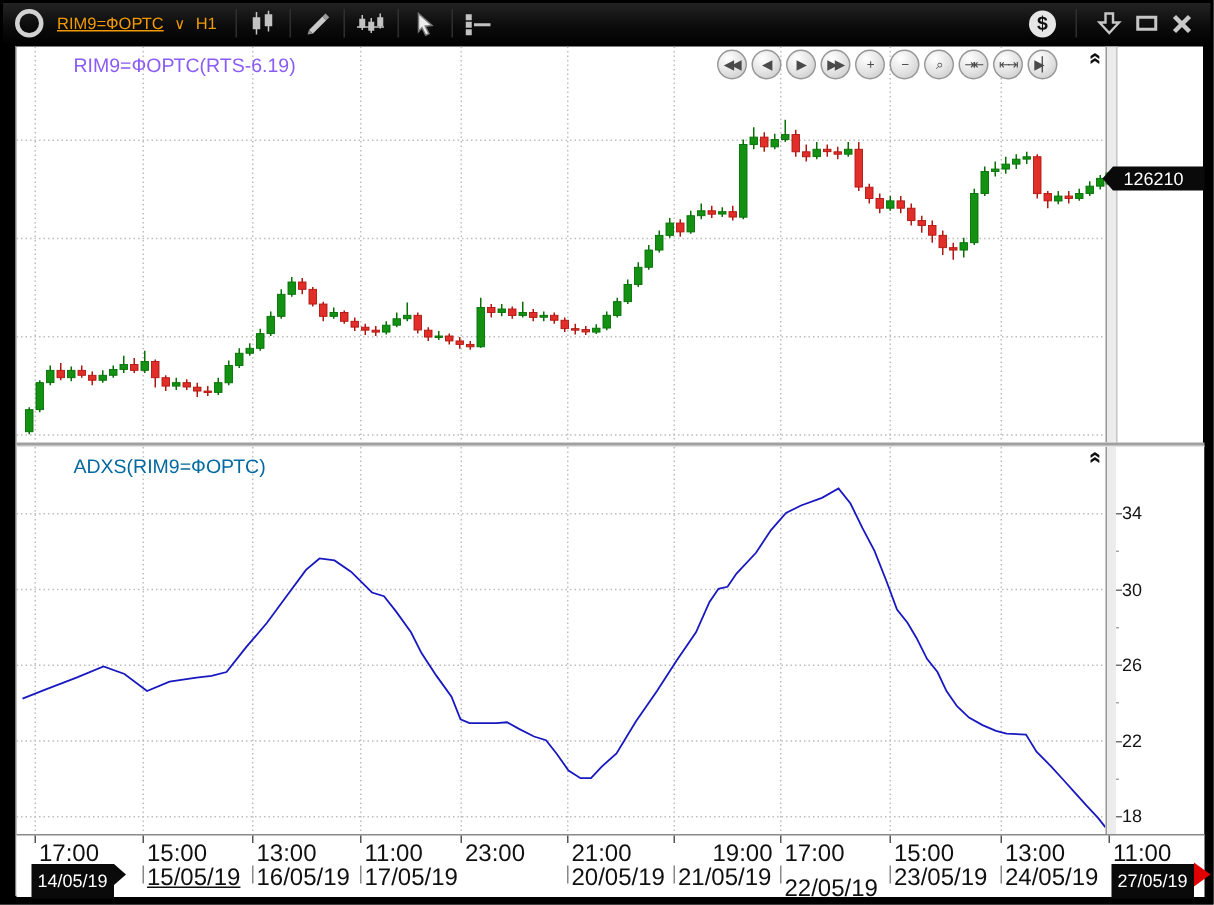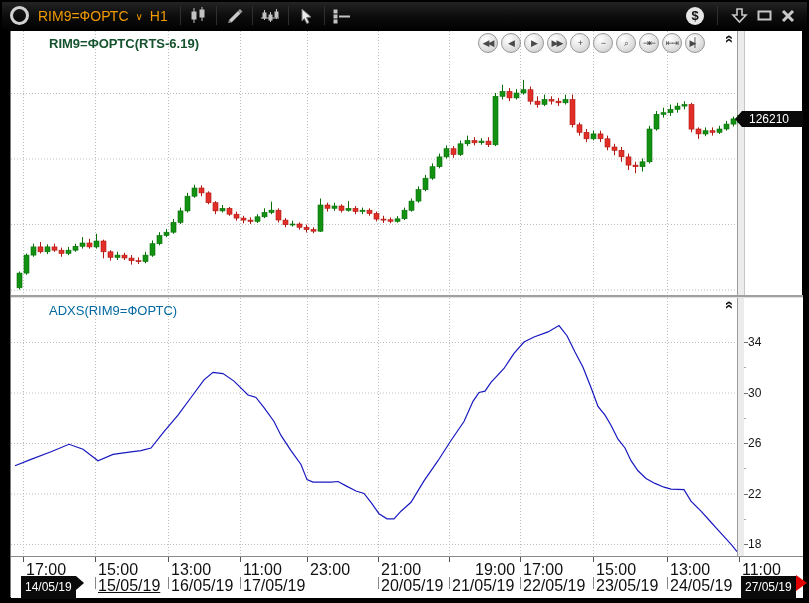--- a/index.html
+++ b/index.html
@@ -3,43 +3,43 @@
 <meta charset="utf-8">
 <style>
   html,body{margin:0;padding:0;background:#000;}
   body{width:809px;height:603px;position:relative;overflow:hidden;
        font-family:"Liberation Sans","DejaVu Sans",sans-serif;-webkit-font-smoothing:none;}
   
   .titlebar{position:absolute;left:2px;top:2px;right:2px;height:27px;
     background:linear-gradient(#232323,#0c0c0c 55%,#020202);
     display:flex;align-items:center;padding-left:8px;border-bottom:1px solid #000;}
   .ring{width:13px;height:13px;border:3px solid #d2d2d2;border-radius:50%;margin-right:9px;}
-  .tb-title{color:#f09a00;font-size:14px;}
+  .tb-title{color:#f09a00;font-size:11px;text-decoration:underline;}
   .tb-chev{color:#f09a00;font-size:10px;margin:2px 7px 0 7px;}
-  .tb-tf{color:#f09a00;font-size:14px;margin-right:8px;}
+  .tb-tf{color:#f09a00;font-size:11px;margin-right:8px;}
   .tb-sep{width:1px;height:19px;background:#2f2f2f;margin:0 4px;}
   .tb-ico{width:27px;height:23px;display:flex;align-items:center;justify-content:center;}
   .tb-right{margin-left:auto;display:flex;align-items:center;gap:9px;padding-right:12px;}
   .dollar{width:18px;height:18px;border-radius:50%;background:#e6e6e6;color:#101010;
     font-weight:bold;font-size:13px;display:flex;align-items:center;justify-content:center;}
   
   .chart{position:absolute;left:10px;top:31px;width:792px;height:566px;background:#fff;
     border-left:1px solid #7e7e7e;box-sizing:border-box;}
   .panel{position:absolute;left:0;width:792px;overflow:hidden;}
   .panel-price{top:0;height:264px;}
   .panel-divider{position:absolute;top:264px;left:0;width:792px;height:2px;background:#a0a0a0;border-bottom:1px solid #e2e2e2;}
   .panel-adx{top:267px;height:258px;}
   .gutter{position:absolute;left:726px;top:0;bottom:0;width:6px;background:#ececec;
     border-left:1px solid #9a9a9a;border-right:1px solid #c6c6c6;}
   .axiscol{position:absolute;left:733px;top:0;bottom:0;width:59px;background:#fff;}
   .axlabel{position:absolute;left:4px;font-size:12px;color:#141414;white-space:nowrap;}
   .axtick{position:absolute;left:0;width:4px;height:1px;background:#707070;}
   .axtick.minor{width:2px;background:#a8a8a8;}
   .plabel{position:absolute;left:38px;top:5px;font-size:13px;}
-  .plabel-main{color:#14532d;font-weight:bold;}
+  .plabel-main{color:#8b5cf6;}
   .plabel-adx{color:#0369a1;}
   .collapse{position:absolute;left:711px;width:16px;text-align:center;font-size:15px;font-weight:bold;
     color:#101010;transform:rotate(90deg);cursor:pointer;line-height:14px;}
   .pricebadge{position:absolute;left:731px;top:80px;width:58px;height:16px;background:#0a0a0a;color:#fff;
     font-size:12px;line-height:16px;padding-left:7px;}
   .pricebadge:before{content:"";position:absolute;left:-7px;top:0;border-top:8px solid transparent;
     border-bottom:8px solid transparent;border-right:7px solid #0a0a0a;}
   .lastmark{position:absolute;left:726px;top:84px;width:6px;height:8px;background:#0e870e;}
   
   .navrow{position:absolute;left:467px;top:2px;display:flex;gap:3px;}
@@ -454,21 +454,21 @@
       <div class="tlabel" style="left: 370px;">21:00</div>
       <div class="dtick" style="left: 367px;"></div>
       <div class="dlabel" style="left: 370px;">20/05/19</div>
       <div class="ttick" style="left: 438px;"></div>
       <div class="tlabel" style="left: 464px;">19:00</div>
       <div class="dtick" style="left: 438px;"></div>
       <div class="dlabel" style="left: 441px;">21/05/19</div>
       <div class="ttick" style="left: 509px;"></div>
       <div class="tlabel" style="left: 512px;">17:00</div>
       <div class="dtick" style="left: 509px;"></div>
-      <div class="dlabel" style="left: 512px;">22/05/19</div>
+      <div class="dlabel" style="left: 512px; margin-top: 7px;">22/05/19</div>
       <div class="ttick" style="left: 582px;"></div>
       <div class="tlabel" style="left: 585px;">15:00</div>
       <div class="dtick" style="left: 582px;"></div>
       <div class="dlabel" style="left: 585px; text-align: right;">23/05/19</div>
       <div class="ttick" style="left: 656px;"></div>
       <div class="tlabel" style="left: 659px;">13:00</div>
       <div class="dtick" style="left: 656px;"></div>
       <div class="dlabel" style="left: 659px;">24/05/19</div>
       <div class="ttick" style="left: 728px;"></div>
       <div class="tlabel" style="left: 731px;">11:00</div>

